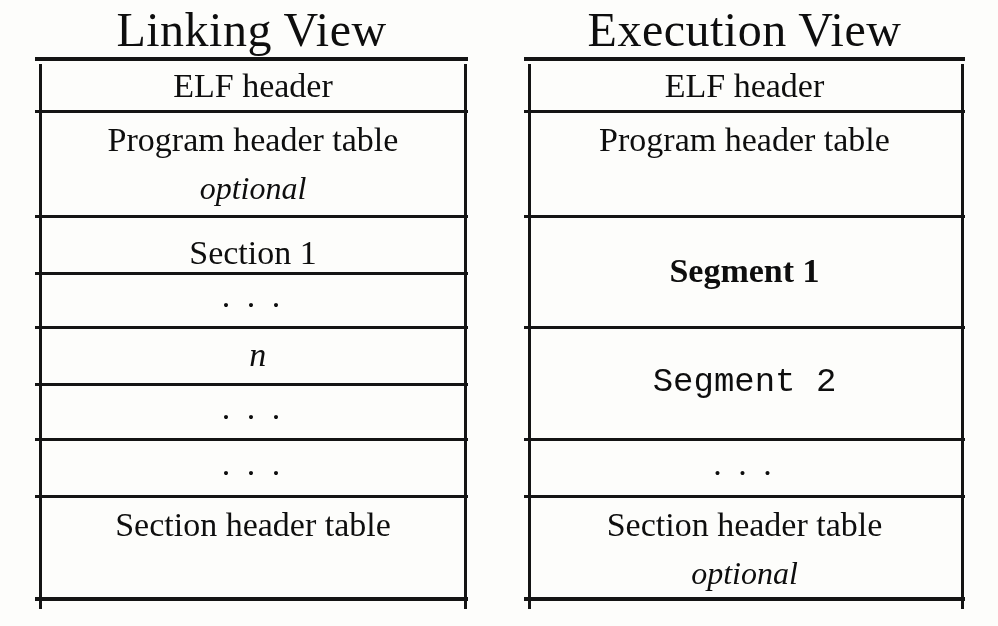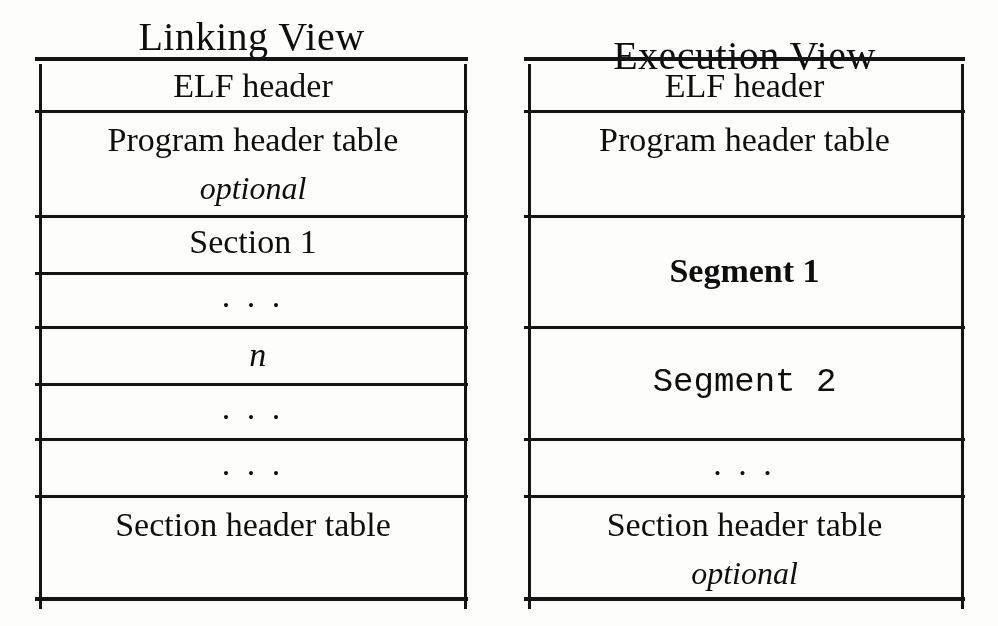--- a/index.html
+++ b/index.html
@@ -11,31 +11,31 @@
   .stage {
     position: relative;
     width: 998px;
     height: 626px;
     background: #fdfdfb;
     color: #0e0e0e;
     overflow: hidden;
   }
   .title {
     position: absolute;
-    top: 13px;
+    top: 6px;
     height: 46px;
     display: flex;
     align-items: center;
     justify-content: center;
-    font-size: 40px;
+    font-size: 48px;
     letter-spacing: 0.5px;
     white-space: nowrap;
   }
   .lv-title { left: 35px;  width: 433px; }
-  .ev-title { left: 524px; width: 441px; margin-top: 19px; }
+  .ev-title { left: 524px; width: 441px; }
 
   .hl {
     position: absolute;
     height: 3px;
     background: #141414;
   }
   .hl.thick { height: 4px; }
   .hl.lt { left: 35px;  width: 433px; }
   .hl.rt { left: 524px; width: 441px; }
 
@@ -73,21 +73,21 @@
   }
   .dots {
     line-height: 0;
     letter-spacing: 4px;
     transform: translateY(-3px);
   }
 
   
   .lt-elf  { top: 61px;  height: 49px; }
   .lt-pht  { top: 110px; height: 105px; }
-  .lt-s1   { top: 213px; height: 57px; }
+  .lt-s1   { top: 224px; height: 57px; }
   .lt-d1   { top: 272px; height: 54px; }
   .lt-sn   { top: 326px; height: 57px; }
   .lt-d2   { top: 383px; height: 55px; }
   .lt-d3   { top: 438px; height: 57px; }
   .lt-sht  { top: 495px; height: 102px; }
 
   
   .rt-elf  { top: 61px;  height: 49px; }
   .rt-pht  { top: 110px; height: 105px; }
   .rt-sg1  { top: 215px; height: 111px; font-weight: bold; }

